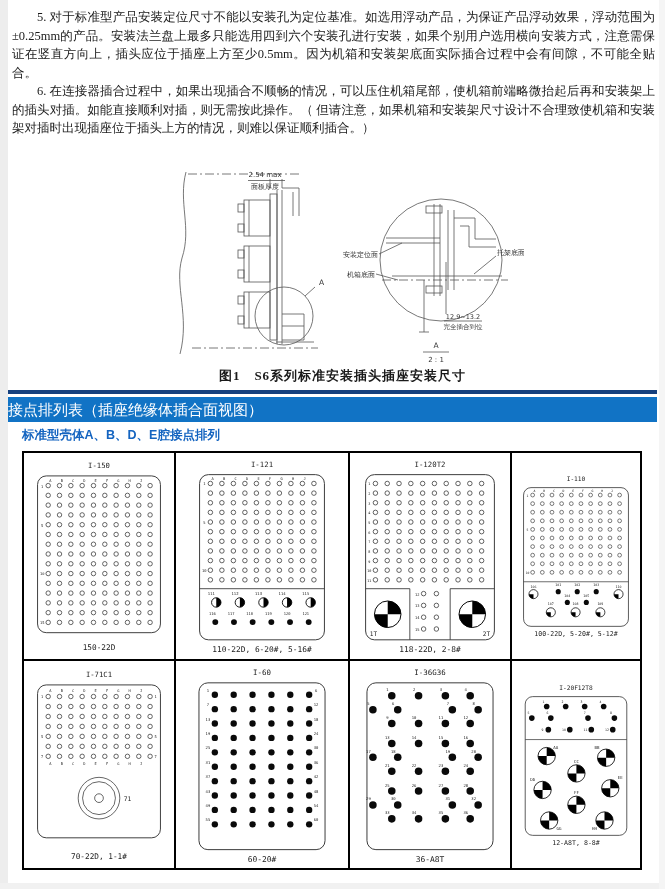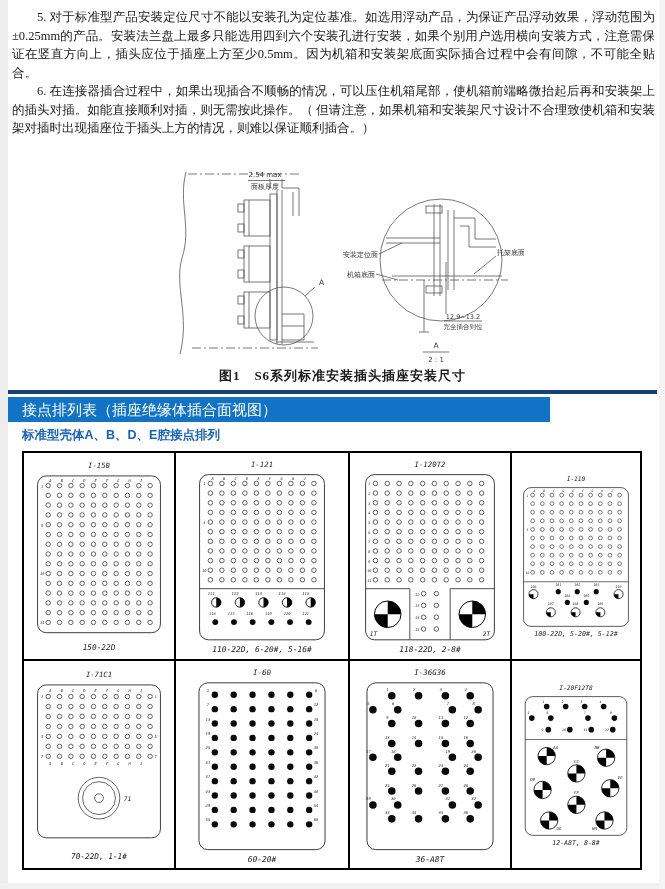--- a/index.html
+++ b/index.html
@@ -10,29 +10,29 @@
   .edge.bottom{left:0;top:883px;width:665px;height:6px;background:#f1f1f1;}
   .edge.right{left:659px;top:0;width:6px;height:889px;background:#f5f5f5;}
   .body-text{position:absolute;left:12px;top:8px;width:643px;font-size:12.5px;line-height:18.5px;
              text-align:justify;}
   .body-text p{margin:0;text-indent:2em;}
   .figure-wrap{position:absolute;left:152px;top:166px;width:372px;height:200px;text-align:center;}
   .figure-wrap svg{width:100%;height:100%;}
   .figure-caption{position:absolute;left:10px;top:367px;width:665px;text-align:center;
                   font-weight:bold;font-size:13px;letter-spacing:1px;}
   .strip{position:absolute;left:8px;top:390px;width:649px;height:4px;background:#16407e;}
-  .banner{position:absolute;left:8px;top:397px;width:542px;height:25px;background:#1173c5;
+  .banner{position:absolute;left:8px;top:397px;width:649px;height:25px;background:#1173c5;
           color:#ffffff;font-family:"Liberation Sans","DejaVu Sans",sans-serif;
-          font-size:15px;line-height:25px;padding-left:14px;box-sizing:border-box;}
+          font-size:15px;line-height:25px;box-sizing:border-box;}
   .subtitle{position:absolute;left:22px;top:427px;color:#1464c0;font-weight:bold;
             font-size:12.5px;font-family:"Liberation Sans","DejaVu Sans",sans-serif;}
   .pin-table{position:absolute;left:22px;top:451px;width:620px;height:419px;
              border:2px solid #000;box-sizing:border-box;display:grid;
              grid-template-columns:152px 174px 162px 1fr;grid-template-rows:1fr 1fr;background:#fff;}
-  .pin-cell{border-right:2px solid #000;border-bottom:2px solid #000;position:relative;overflow:hidden;font-style:italic;}
+  .pin-cell{border-right:2px solid #000;border-bottom:2px solid #000;position:relative;overflow:hidden;}
   .pin-cell:nth-child(4n){border-right:none;}
   .pin-cell:nth-child(n+5){border-bottom:none;}
   .pin-cell svg{position:absolute;left:0;top:0;width:100%;height:100%;}
 </style>
 </head>
 <body>
 
 <div class="page">
   <div class="edge left"></div>
   <div class="edge bottom"></div>

